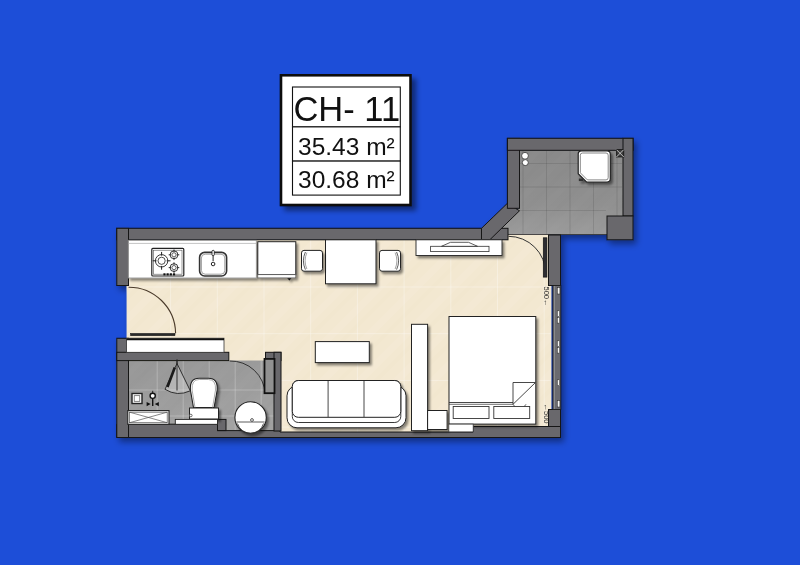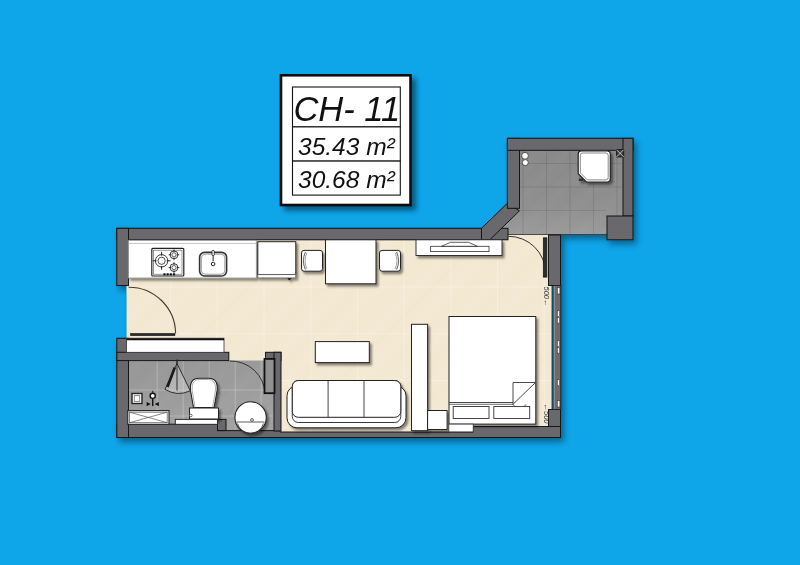--- a/index.html
+++ b/index.html
@@ -1,17 +1,17 @@
 <!DOCTYPE html>
 <html><head>
 <meta charset="utf-8">
 <style>
   html,body{margin:0;padding:0;background:#ffffff;}
-  .page{width:800px;height:565px;position:relative;background:#0ea5e9;overflow:hidden;
-        font-family:"Liberation Sans", sans-serif;font-style:italic;}
+  .page{width:800px;height:565px;position:relative;background:#1d4ed8;overflow:hidden;
+        font-family:"Liberation Sans", sans-serif;}
   svg{position:absolute;left:0;top:0;}
 </style>
 </head>
 <body>
 <div class="page">
 <svg width="800" height="565" viewBox="0 0 800 565">
 <defs>
   <filter id="planShadow" x="-10%" y="-10%" width="130%" height="130%">
     <feDropShadow dx="3" dy="4" stdDeviation="3.2" flood-color="#000000" flood-opacity="0.40"></feDropShadow>
   </filter>

